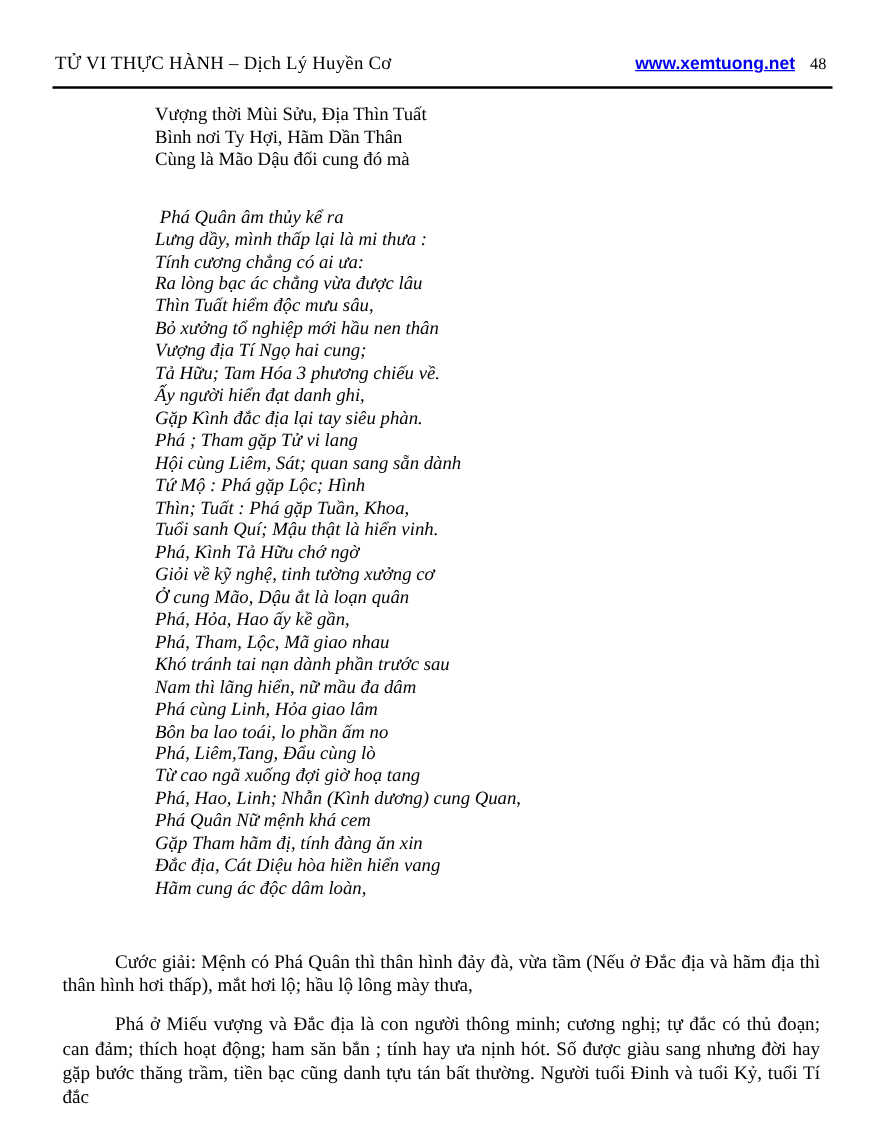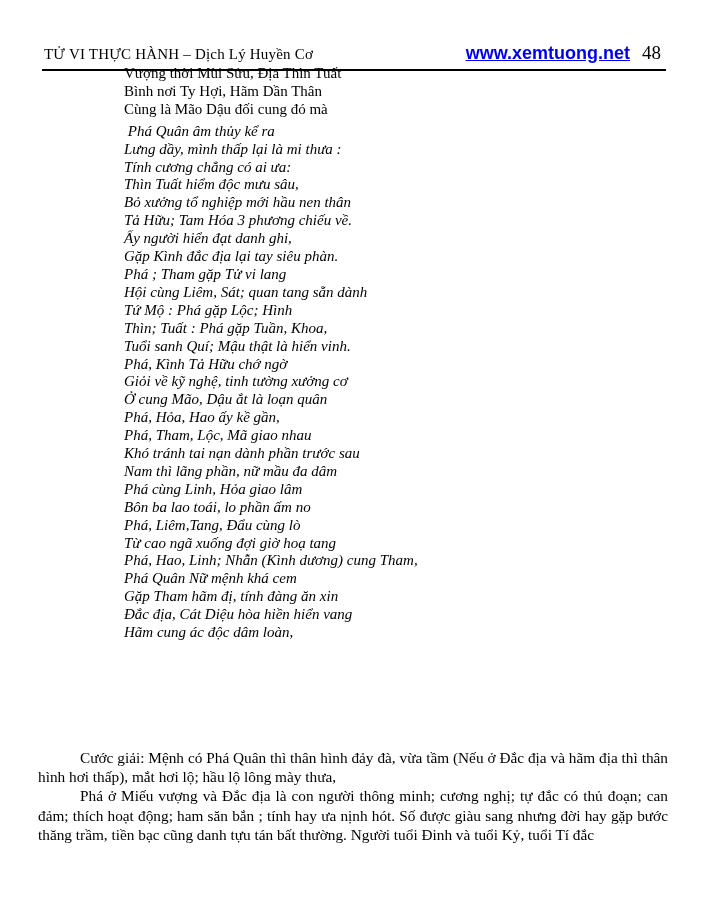--- a/index.html
+++ b/index.html
@@ -25,62 +25,62 @@
     white-space: nowrap;
   }
   .header-right {
     display: flex;
     align-items: baseline;
     gap: 12px;
   }
   .site-link {
     font-family: "Liberation Sans", sans-serif;
     font-weight: bold;
-    font-size: 18px;
+    font-size: 14px;
     color: #0000ee;
     text-decoration: underline;
     cursor: pointer;
     white-space: nowrap;
   }
   .page-number {
-    font-size: 19px;
+    font-size: 13px;
   }
   .rule {
     position: absolute;
     top: 69px; left: 42px; right: 39px;
     border-top: 2px solid #000000;
   }
   .poem {
     position: absolute;
-    top: 65px; left: 124px; right: 20px;
+    top: 84px; left: 124px; right: 20px;
     font-size: 15px;
     line-height: 17.9px;
     font-family: Liberation Serif, serif;
   }
   .poem-intro .poem-line {
     font-style: normal;
     white-space: pre-wrap;
   }
   .poem-main {
-    margin-top: 4px;
+    margin-top: 28px;
     font-style: italic;
   }
   .poem-main .poem-line {
     white-space: pre-wrap;
   }
   .paragraphs {
     position: absolute;
     top: 748px; left: 38px; width: 630px;
     font-size: 15.3px;
     line-height: 19.2px;
     text-align: justify;
   }
   .para {
     text-indent: 42px;
-    margin: 0;
+    margin: 12px;
   }
 </style>
 </head>
 <body>
 
 <div class="header">
   <span class="header-title">TỬ VI THỰC HÀNH – Dịch Lý Huyền Cơ</span>
   <span class="header-right">
     <a class="site-link">www.xemtuong.net</a>
     <span class="page-number">48</span>
@@ -92,42 +92,44 @@
 <div class="poem">
   <div class="poem-intro">
       <div class="poem-line">Vượng thời Mùi Sửu, Địa Thìn Tuất</div>
       <div class="poem-line">Bình nơi Ty Hợi, Hãm Dần Thân</div>
       <div class="poem-line">Cùng là Mão Dậu đối cung đó mà</div>
     </div>
   <div class="poem-main">
       <div class="poem-line"> Phá Quân âm thủy kể ra</div>
       <div class="poem-line">Lưng dầy, mình thấp lại là mi thưa :</div>
       <div class="poem-line">Tính cương chẳng có ai ưa:</div>
+      <div class="poem-line">Ra lòng bạc ác chẳng vừa được lâu</div>
       <div class="poem-line">Thìn Tuất hiểm độc mưu sâu,</div>
       <div class="poem-line">Bỏ xưởng tổ nghiệp mới hầu nen thân</div>
+      <div class="poem-line">Vượng địa Tí Ngọ hai cung;</div>
       <div class="poem-line">Tả Hữu; Tam Hóa 3 phương chiếu về.</div>
       <div class="poem-line">Ấy người hiển đạt danh ghi,</div>
       <div class="poem-line">Gặp Kình đắc địa lại tay siêu phàn.</div>
       <div class="poem-line">Phá ; Tham gặp Tử vi lang</div>
-      <div class="poem-line">Hội cùng Liêm, Sát; quan tang sẵn dành</div>
+      <div class="poem-line">Hội cùng Liêm, Sát; quan sang sẵn dành</div>
       <div class="poem-line">Tứ Mộ : Phá gặp Lộc; Hình</div>
       <div class="poem-line">Thìn; Tuất : Phá gặp Tuần, Khoa,</div>
       <div class="poem-line">Tuổi sanh Quí; Mậu thật là hiển vinh.</div>
       <div class="poem-line">Phá, Kình Tả Hữu chớ ngờ</div>
       <div class="poem-line">Giỏi về kỹ nghệ, tinh tường xưởng cơ</div>
       <div class="poem-line">Ở cung Mão, Dậu ắt là loạn quân</div>
       <div class="poem-line">Phá, Hỏa, Hao ấy kề gần,</div>
       <div class="poem-line">Phá, Tham, Lộc, Mã giao nhau</div>
       <div class="poem-line">Khó tránh tai nạn dành phần trước sau</div>
-      <div class="poem-line">Nam thì lãng phần, nữ mầu đa dâm</div>
+      <div class="poem-line">Nam thì lãng hiển, nữ mầu đa dâm</div>
       <div class="poem-line">Phá cùng Linh, Hỏa giao lâm</div>
       <div class="poem-line">Bôn ba lao toái, lo phần ấm no</div>
       <div class="poem-line">Phá, Liêm,Tang, Đẩu cùng lò</div>
       <div class="poem-line">Từ cao ngã xuống đợi giờ hoạ tang</div>
-      <div class="poem-line">Phá, Hao, Linh; Nhẫn (Kình dương) cung Tham,</div>
+      <div class="poem-line">Phá, Hao, Linh; Nhẫn (Kình dương) cung Quan,</div>
       <div class="poem-line">Phá Quân Nữ mệnh khá cem</div>
       <div class="poem-line">Gặp Tham hãm đị, tính đàng ăn xin</div>
       <div class="poem-line">Đắc địa, Cát Diệu hòa hiền hiển vang</div>
       <div class="poem-line">Hãm cung ác độc dâm loàn,</div>
     </div>
 </div>
 
 <div class="paragraphs">
     <div class="para">Cước giải: Mệnh có Phá Quân thì thân hình đảy đà, vừa tầm (Nếu ở Đắc địa và hãm địa thì thân hình hơi thấp), mắt hơi lộ; hầu lộ lông mày thưa,</div>
     <div class="para">Phá ở Miếu vượng và Đắc địa là con người thông minh; cương nghị; tự đắc có thủ đoạn; can đảm; thích hoạt động; ham săn bắn ; tính hay ưa nịnh hót. Số được giàu sang nhưng đời hay gặp bước thăng trầm, tiền bạc cũng danh tựu tán bất thường. Người tuổi Đinh và tuổi Kỷ, tuổi Tí đắc</div>

